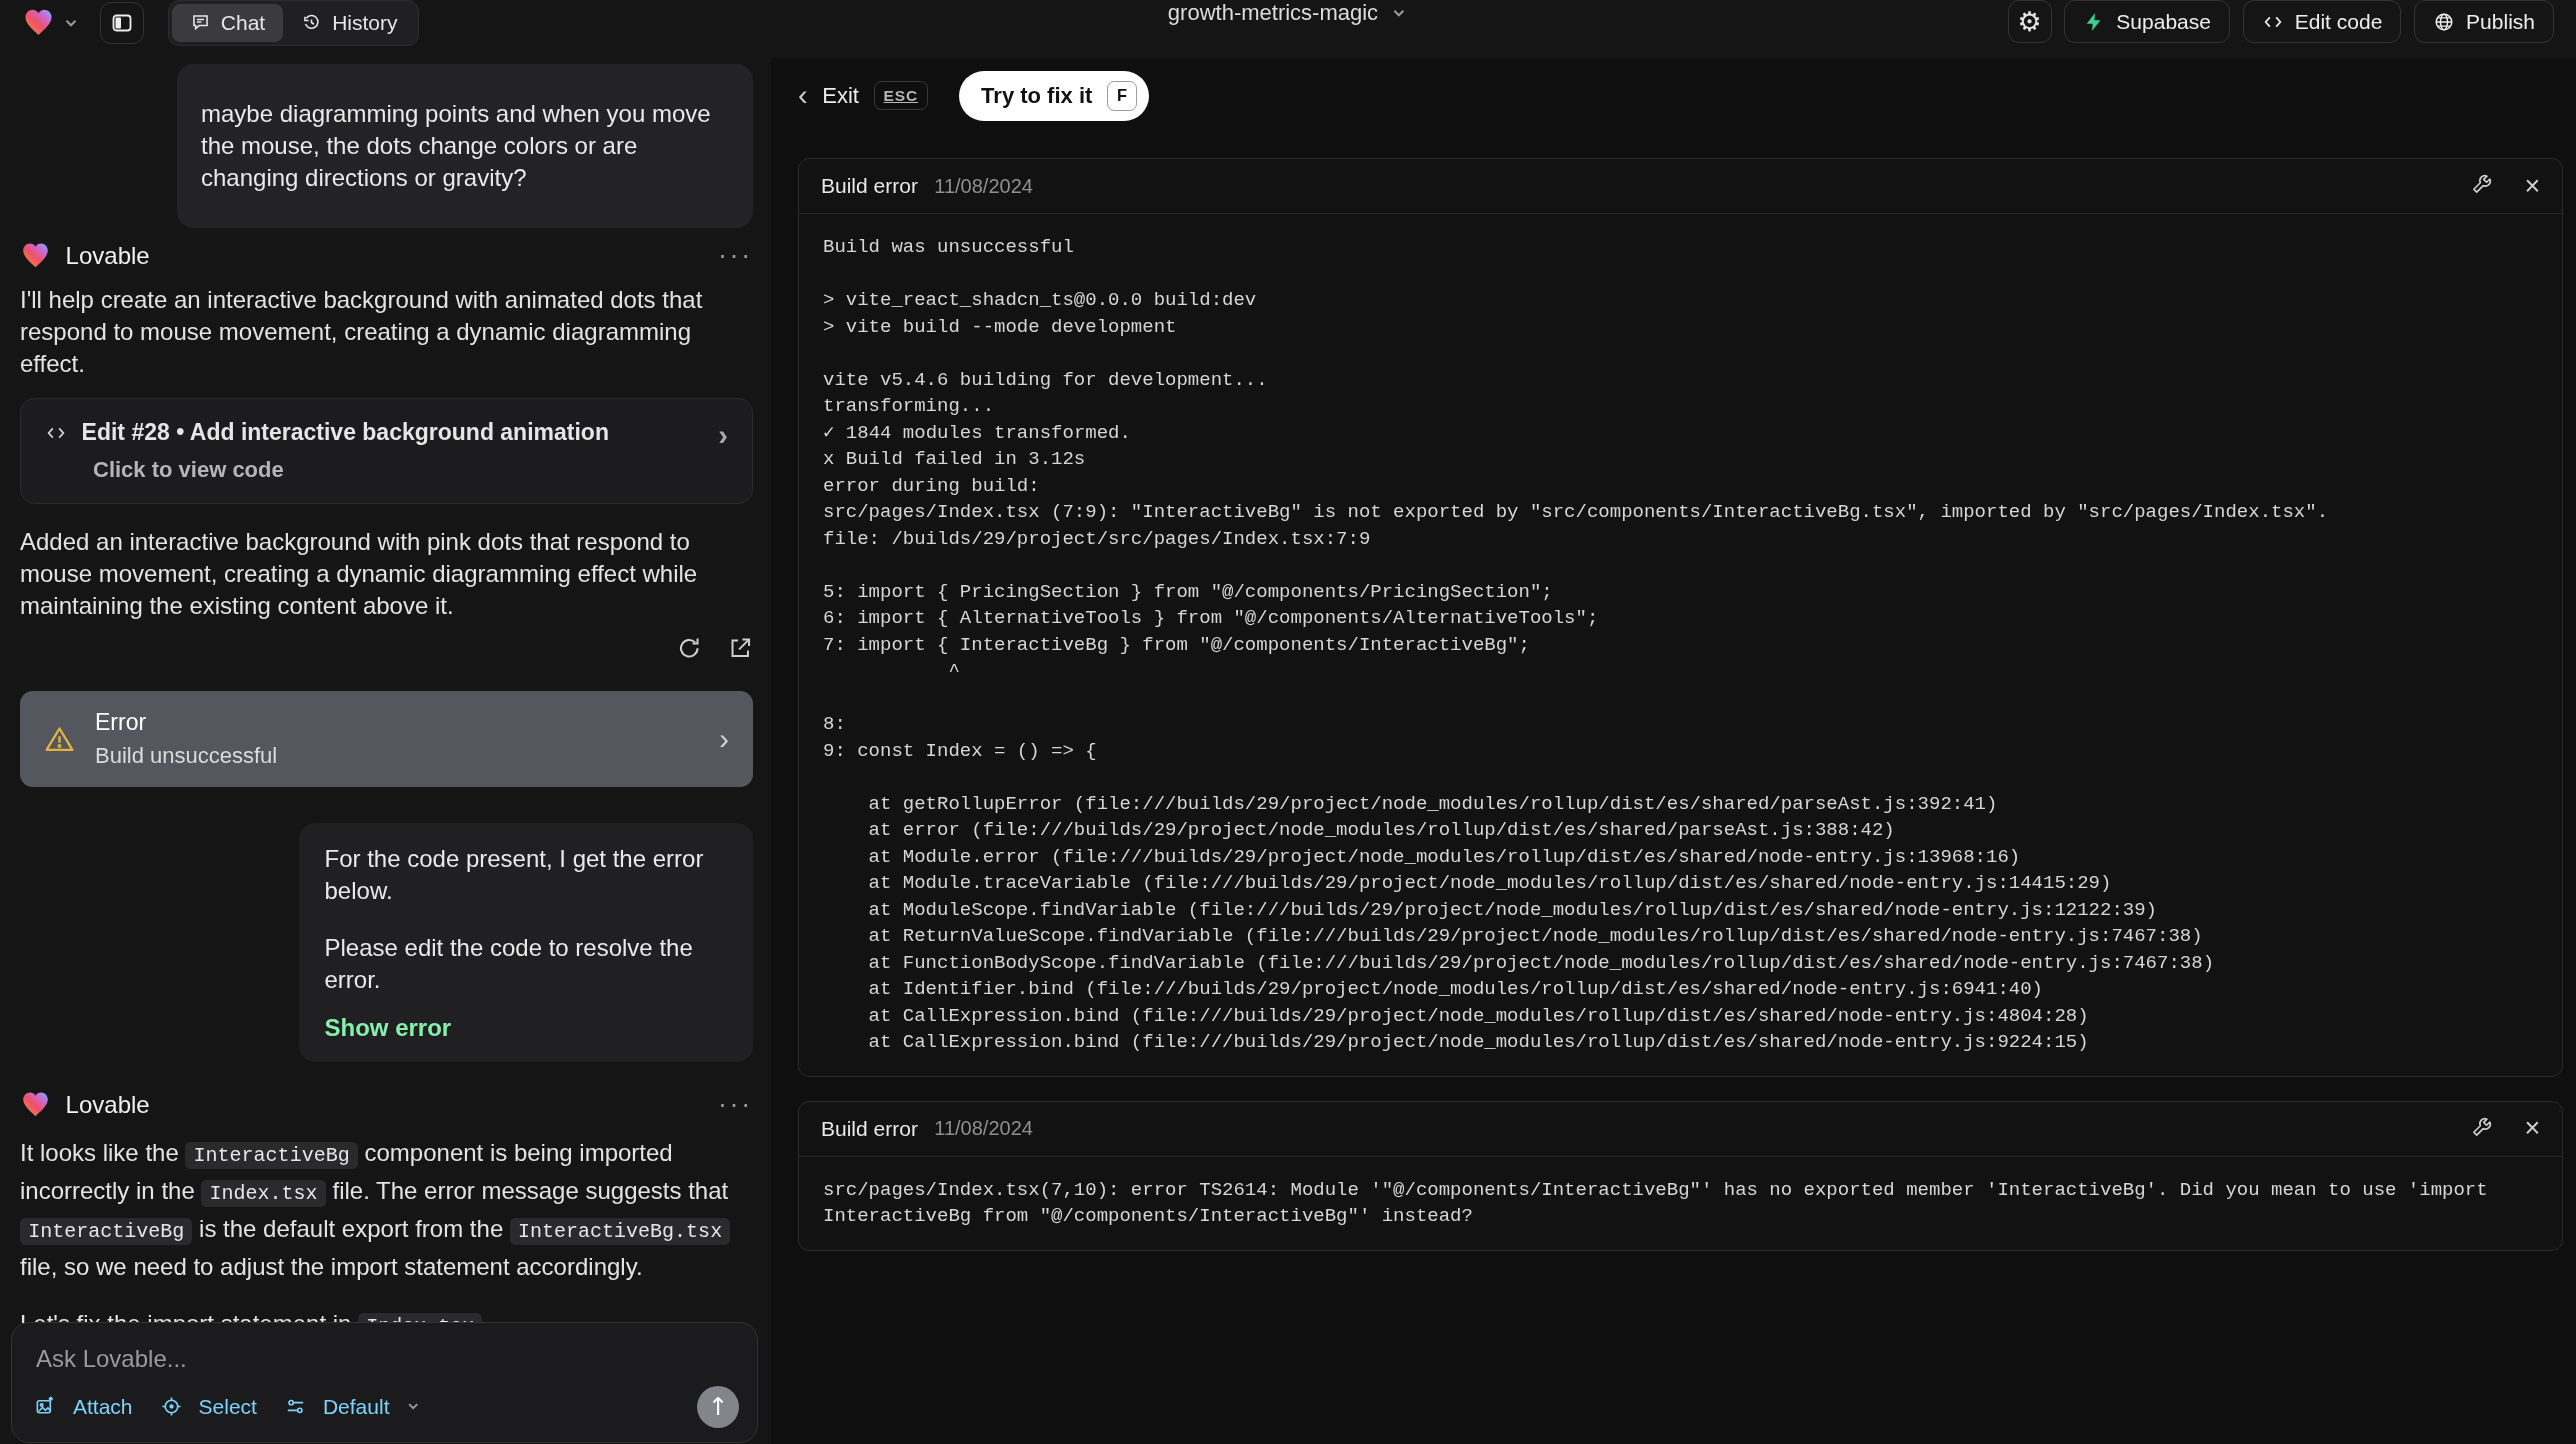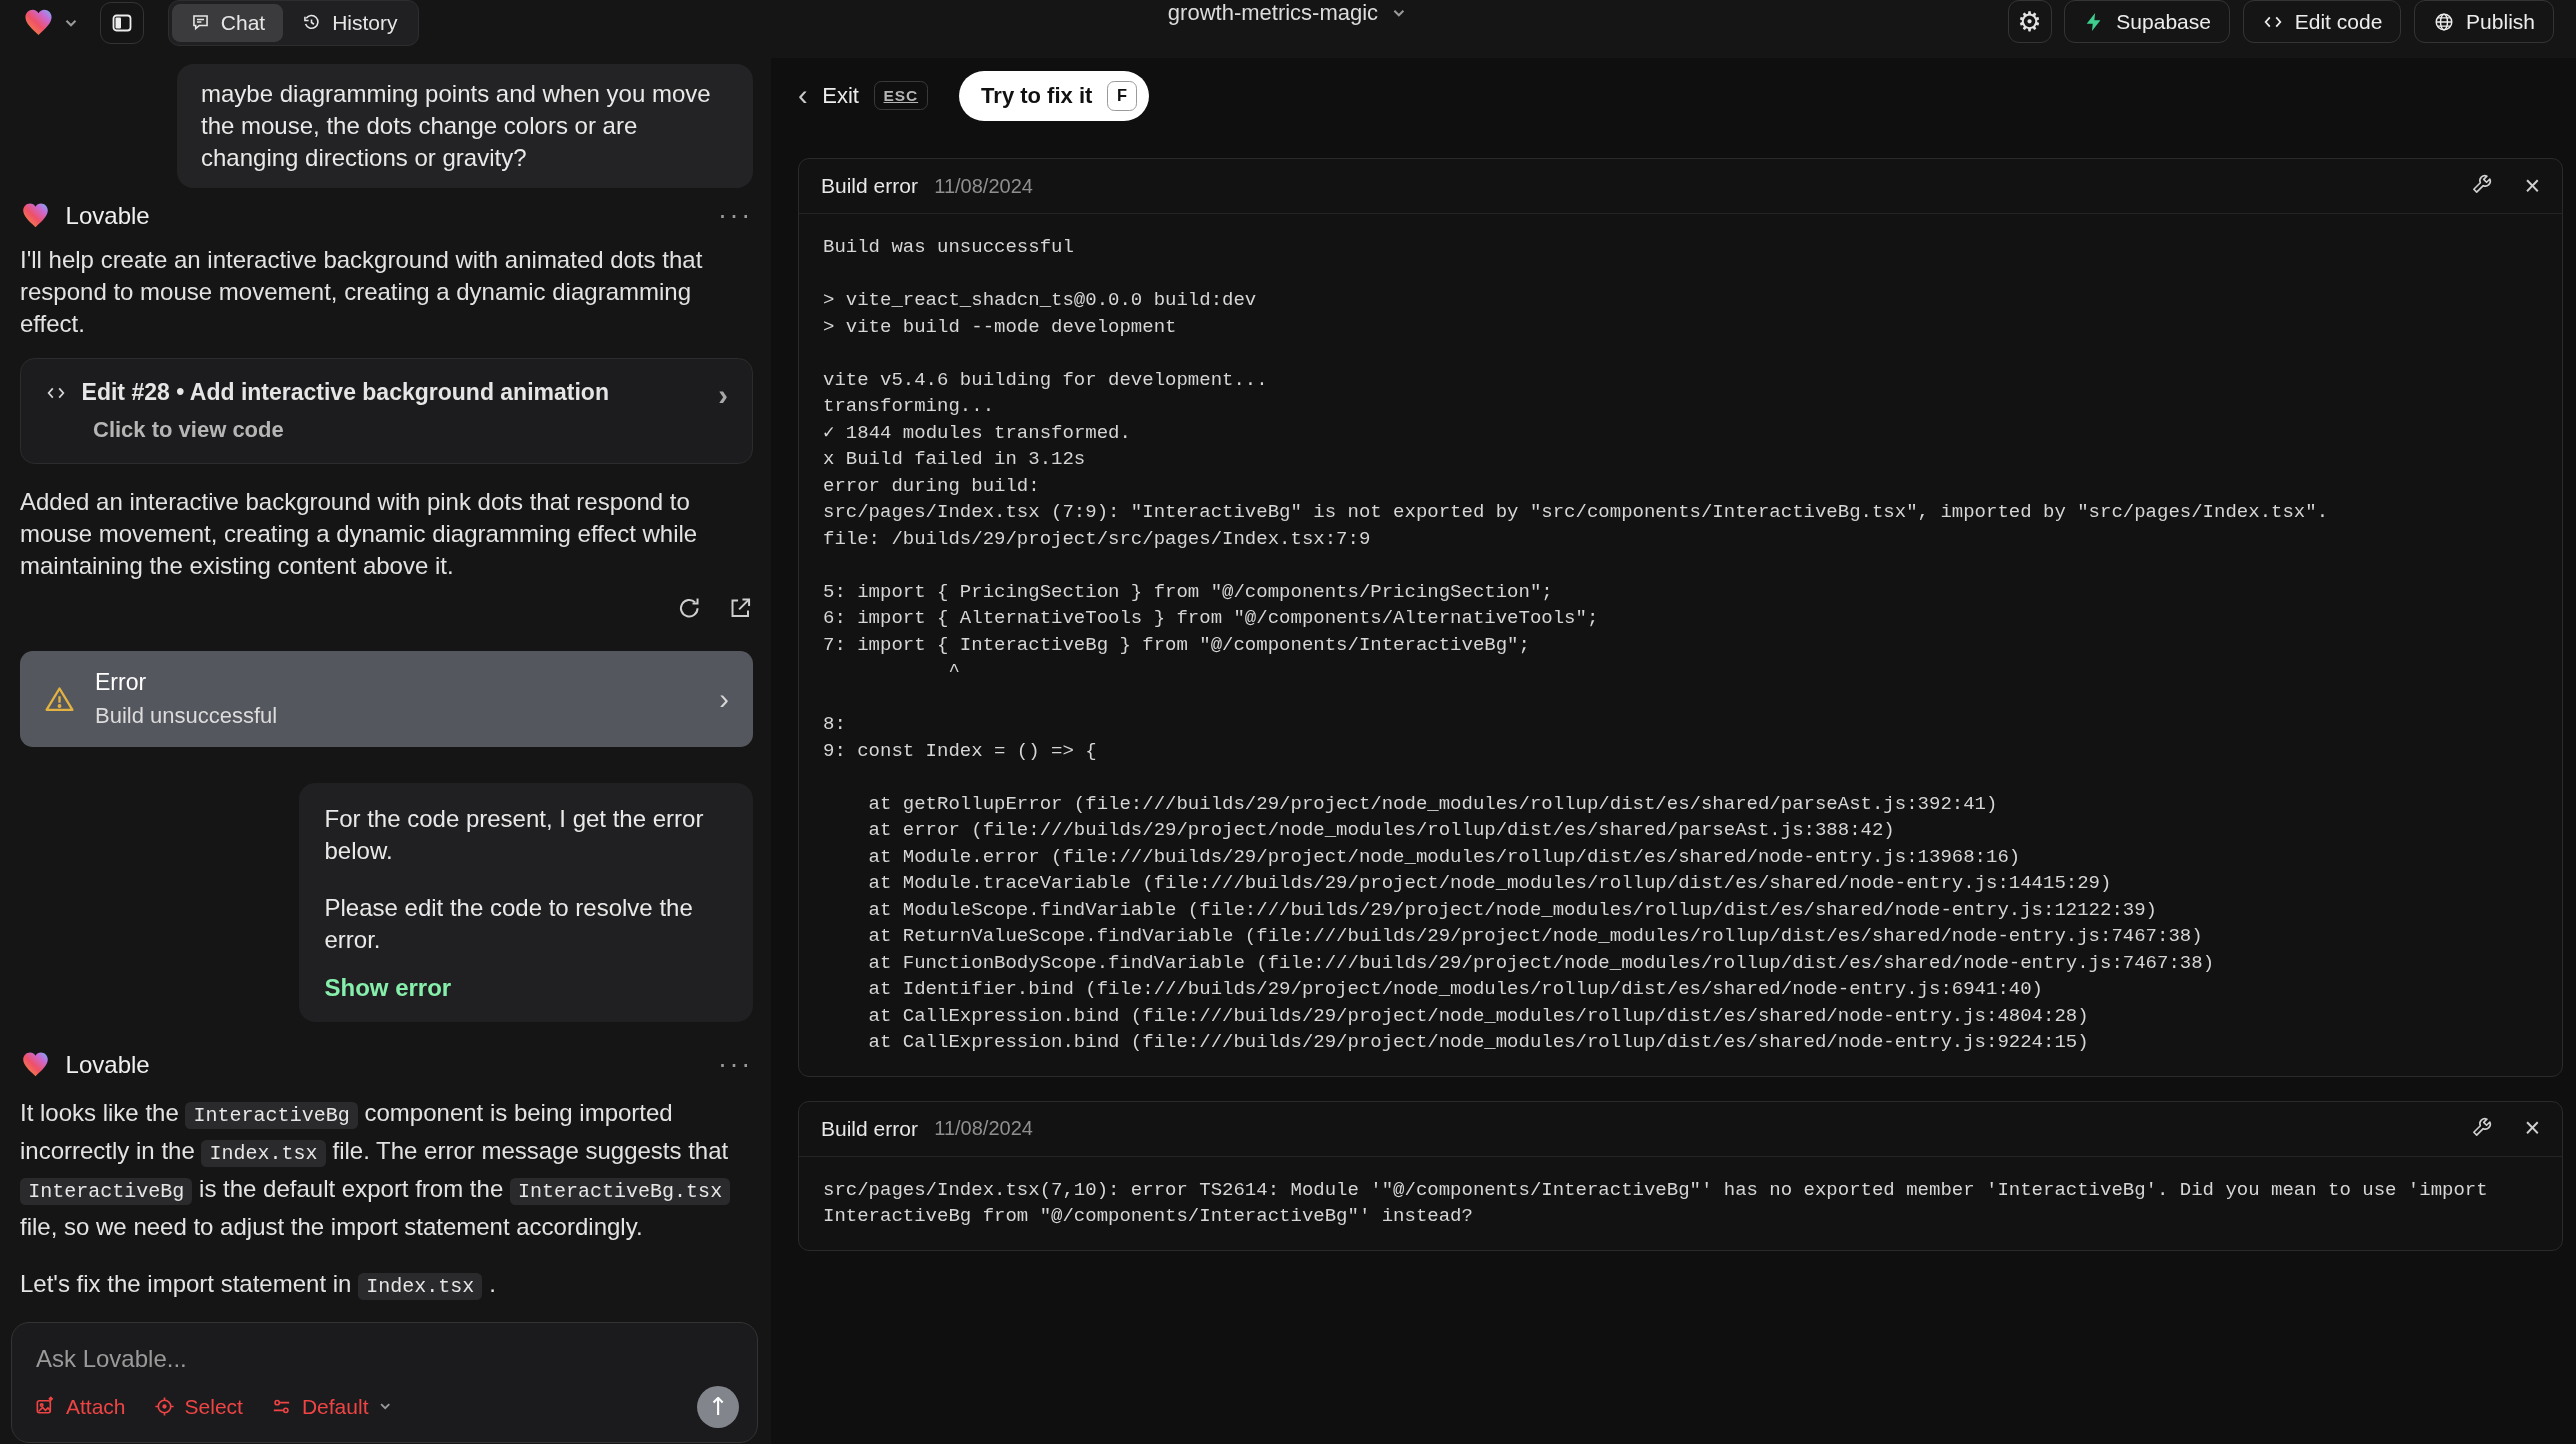--- a/index.html
+++ b/index.html
@@ -34,21 +34,21 @@
                font-family:"DejaVu Sans", sans-serif; color:#e3e3e3; }
 
   
   .main { display:flex; height:1387px; }
   .chat-panel { width:771px; background:#151515; position:relative; }
   .chat-scroll { position:absolute; top:0; left:0; right:0; bottom:122px; overflow:hidden;
                  padding:0 18px 0 20px; }
   .fix-panel { flex:1; background:#0f0f0f; position:relative; }
 
   
-  .msg-user { margin-left:auto; background:#232325; border-radius:16.4px; padding:14px 24px;
+  .msg-user { margin-left:auto; background:#232325; border-radius:16.4px; padding:34px 24px;
               font-size:24px; line-height:32px; color:#e9e9e9; }
   .bubble1 { width:576px; margin-top:5.5px; }
   .assistant-row { display:flex; align-items:center; gap:14.6px; margin-top:12.8px; }
   .assistant-row .name { font-size:24px; color:#f0f0f0; }
   .more-dots { margin-left:auto; color:#9a9a9a; font-size:27px; letter-spacing:2.7px;
                background:none; border:none; cursor:pointer; }
   .heart-av { width:31px; height:31px; }
   .para { font-size:24px; line-height:32px; color:#e3e3e3; margin-top:12.8px; }
   .rich { font-size:24px; line-height:35px; color:#e3e3e3; margin-top:14.6px; }
   .rich code { font-family:"Liberation Mono","DejaVu Sans Mono",monospace; font-size:20px;
@@ -85,21 +85,21 @@
   
   .input-box { position:absolute; left:11px; right:12.8px; top:1264px; bottom:1.8px;
                background:#1b1b1d; border:1.4px solid #333; border-radius:18px;
                padding:22px 24px; }
   .input-box textarea { width:100%; height:42px; background:transparent; border:none;
                outline:none; resize:none; font-family:"Liberation Sans",sans-serif;
                font-size:24px; color:#e8e8e8; }
   .input-box textarea::placeholder { color:#9a9a9a; }
   .input-actions { position:absolute; left:22px; right:18px; bottom:14.6px; display:flex;
                align-items:center; gap:27px; }
-  .in-btn { display:flex; align-items:center; gap:9px; font-size:21px; color:#ef4444;
+  .in-btn { display:flex; align-items:center; gap:16px; font-size:21px; color:#7dd3fc;
             background:none; border:none; cursor:pointer; }
   .in-btn svg { width:23px; height:23px; }
   .send-btn { margin-left:auto; width:42px; height:42px; border-radius:50%; background:#82858c;
               color:#ffffff; font-size:24.6px; display:flex; align-items:center;
               justify-content:center; border:none; cursor:pointer;
               font-family:"DejaVu Sans",sans-serif; }
 
   
   .fix-header { position:absolute; top:12.8px; left:27px; display:flex; align-items:center;
                 gap:16.4px; }

